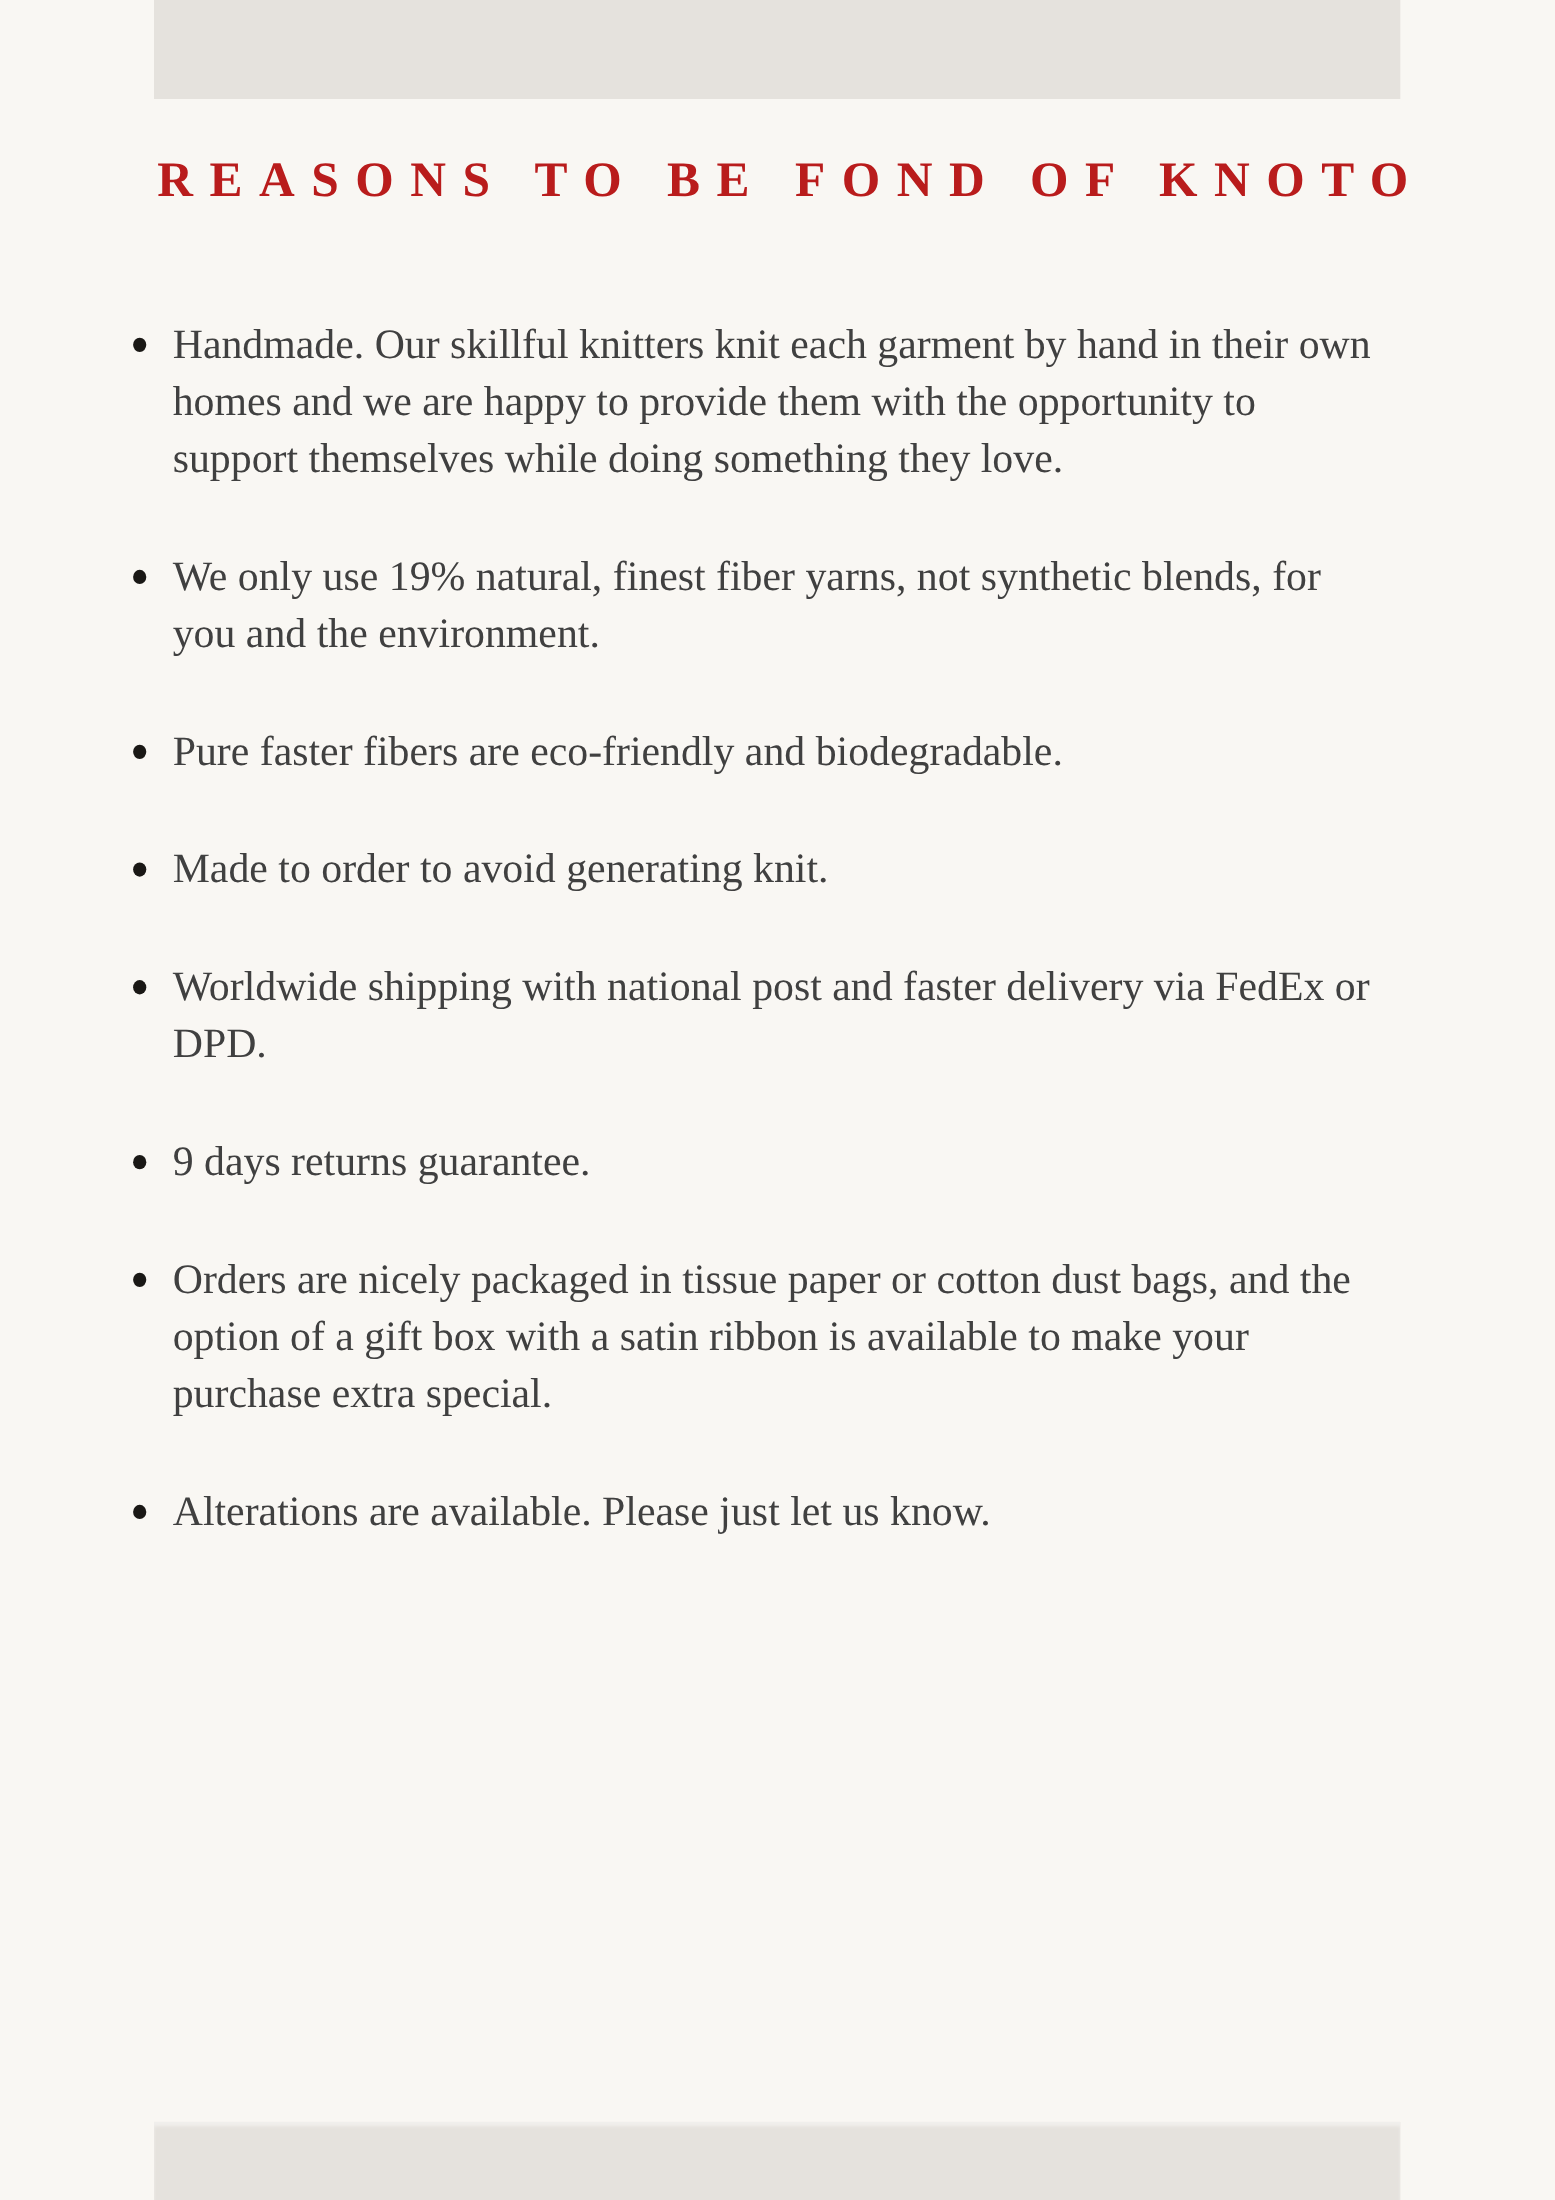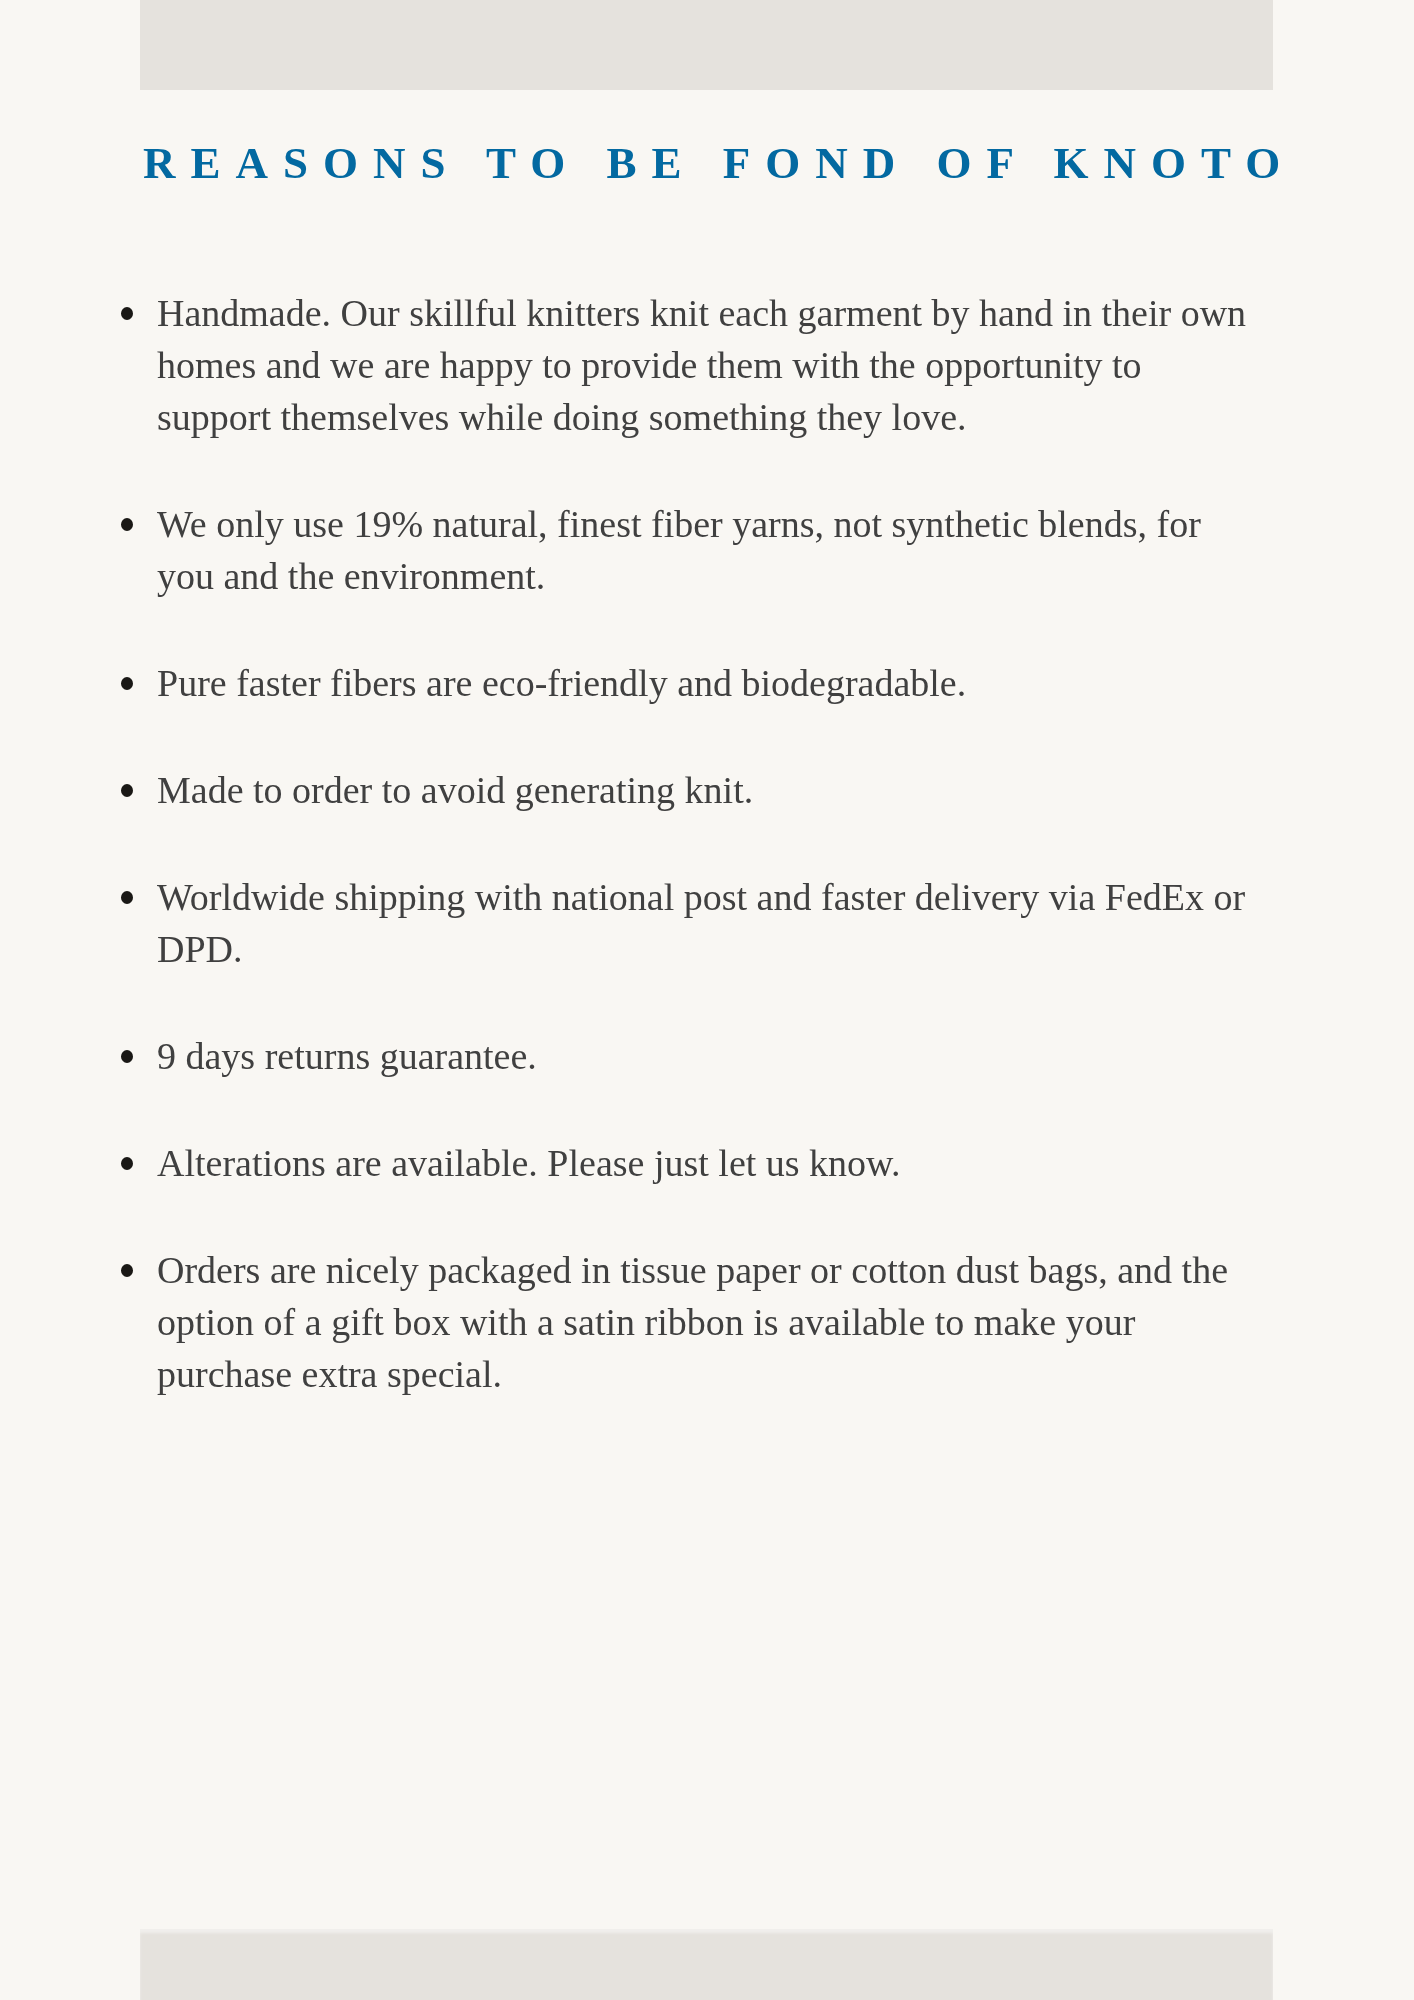--- a/index.html
+++ b/index.html
@@ -32,21 +32,21 @@
   }
   h1.page-title {
     position: absolute;
     left: 143px;
     top: 138px;
     margin: 0;
     font-size: 45px;
     line-height: 1.15;
     font-weight: 700;
     letter-spacing: 15px;
-    color: #0369a1;
+    color: #b91c1c;
     white-space: nowrap;
   }
   ul.reasons {
     position: absolute;
     left: 121px;
     top: 287px;
     width: 1140px;
     margin: 0;
     padding: 0;
     list-style: none;
@@ -101,23 +101,23 @@
     <li>
       <span class="dot"></span>
       <span>Worldwide shipping with national post and faster delivery via FedEx or DPD.</span>
     </li>
     <li>
       <span class="dot"></span>
       <span>9 days returns guarantee.</span>
     </li>
     <li>
       <span class="dot"></span>
-      <span>Alterations are available. Please just let us know.</span>
+      <span>Orders are nicely packaged in tissue paper or cotton dust bags, and the option of a gift box with a satin ribbon is available to make your purchase extra special.</span>
     </li>
     <li>
       <span class="dot"></span>
-      <span>Orders are nicely packaged in tissue paper or cotton dust bags, and the option of a gift box with a satin ribbon is available to make your purchase extra special.</span>
+      <span>Alterations are available. Please just let us know.</span>
     </li>
   </ul>
 
   <div class="band band-bottom"></div>
 
 </div>
 
 </body></html>

